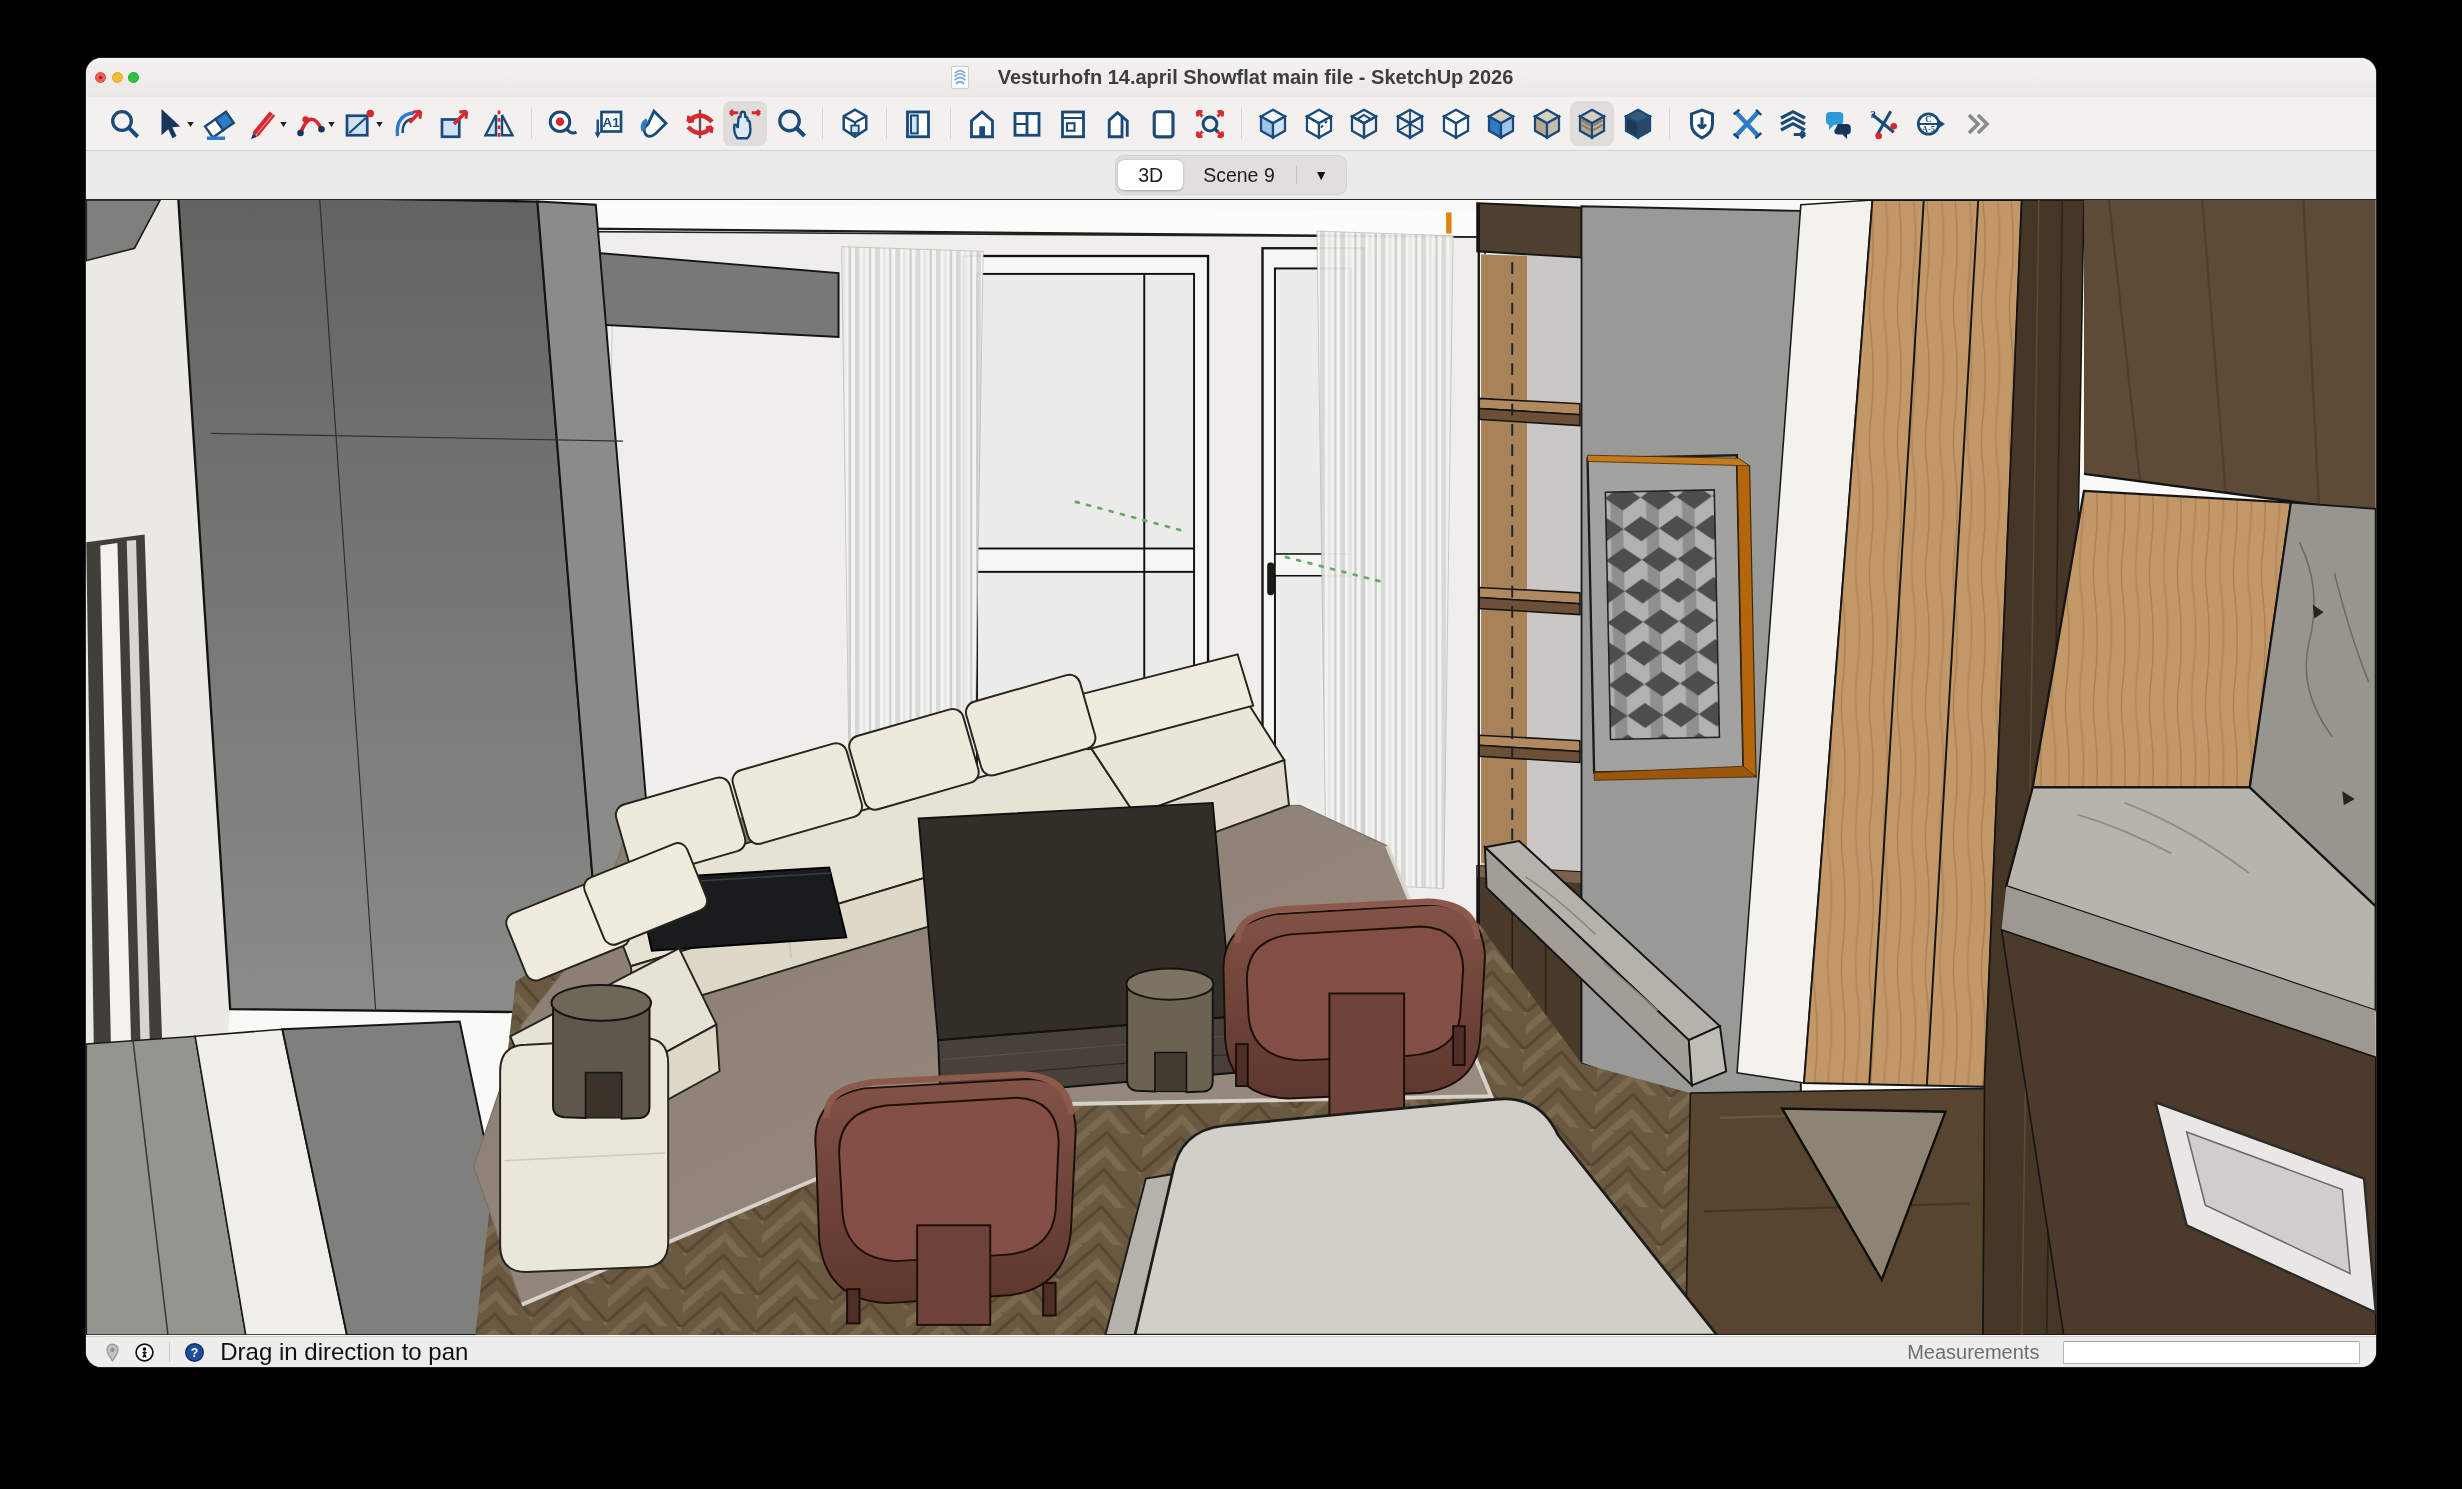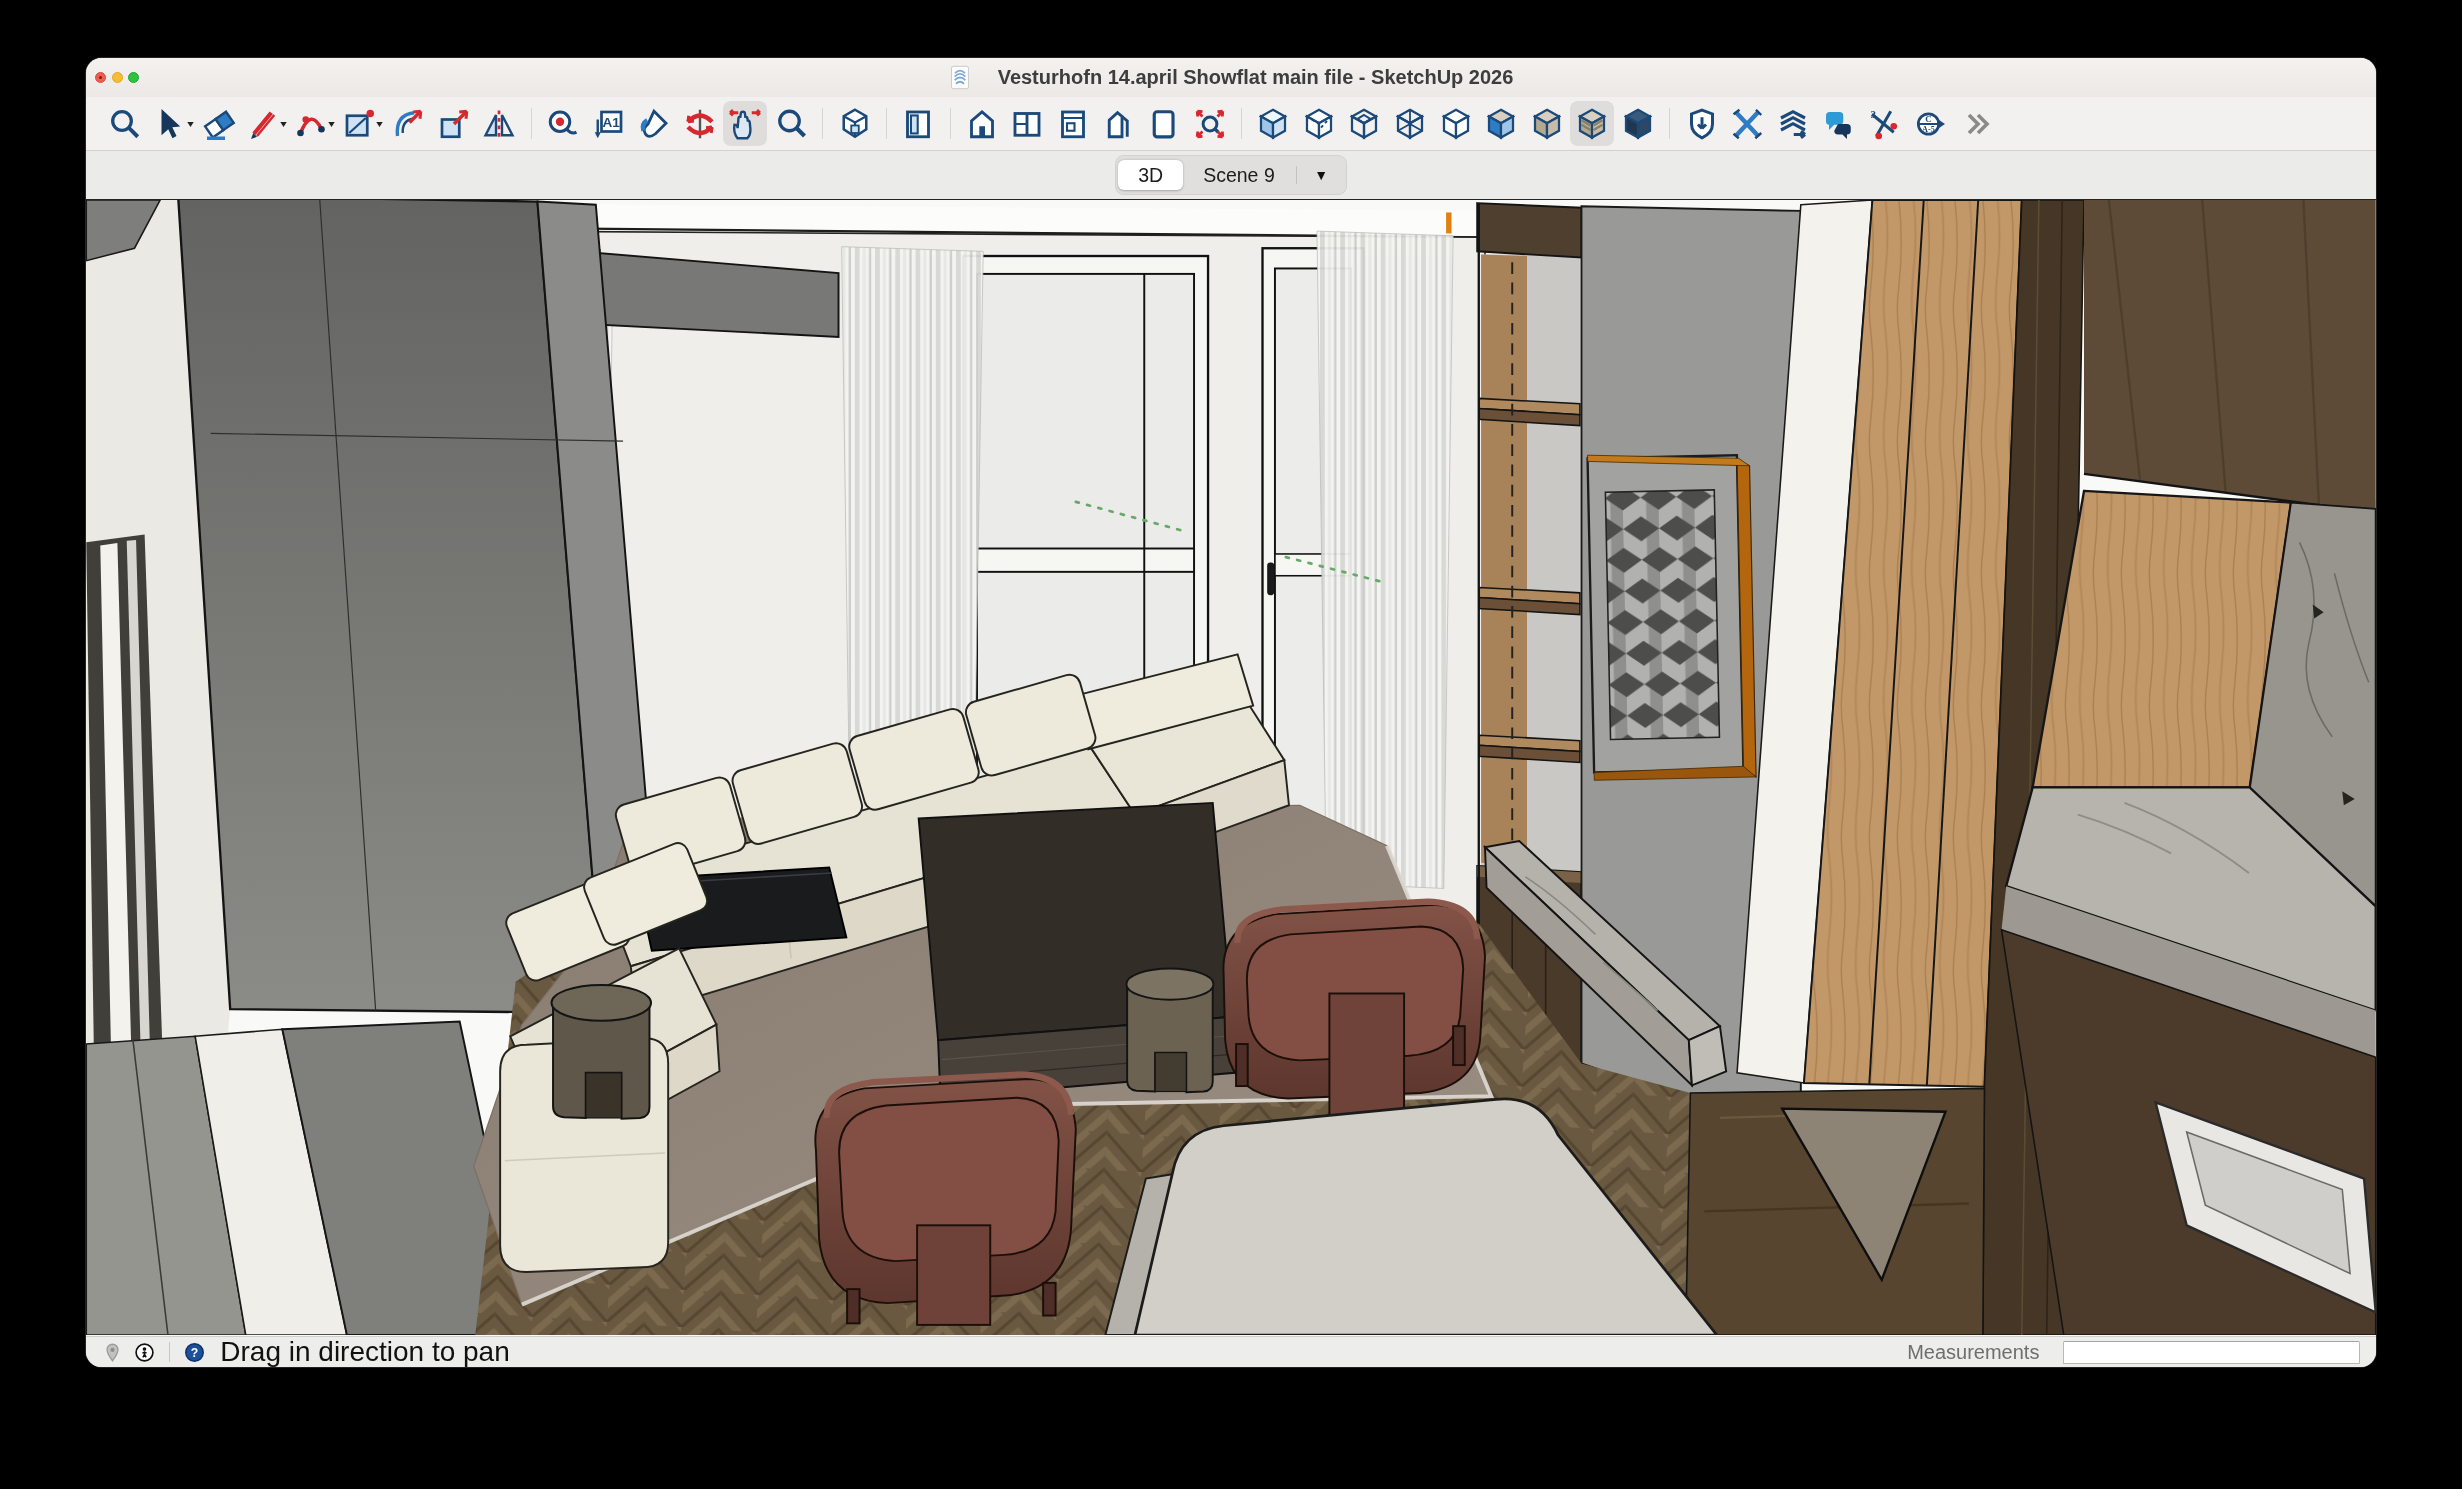--- a/index.html
+++ b/index.html
@@ -38,21 +38,21 @@
   .segdivider{width:0.8px;height:18.7px;background:#c4c3c1;margin:0 1.6px;}
   .seg.dropdown{padding:0 15.6px;font-size:14px;color:#111;}
   
   .viewport{flex:1 1 auto;position:relative;background:#f9f9f7;}
   .viewport svg{display:block;}
   
   .statusbar{height:31px;flex:0 0 31px;background:#ededeb;border-top:0.8px solid #cfcecc;display:flex;
              align-items:center;padding:0 15.6px;gap:11px;}
   .statusbar .sicon{width:21px;height:21px;flex:0 0 auto;}
   .sbsep{width:0.8px;height:20px;background:#c9c8c6;margin:0 3.1px;}
-  .status-text{font-size:28px;color:#111;margin-left:4.7px;}
+  .status-text{font-size:24px;color:#111;margin-left:4.7px;}
   .sb-right{margin-left:auto;display:flex;align-items:center;gap:24px;}
   .meas-label{font-size:20px;color:#6e6e6c;}
   .meas-input{width:297px;height:23px;border:0.8px solid #b9b8b6;border-top-color:#a5a4a2;background:#fff;
               border-radius:1.6px;font-size:17px;padding:0 6.2px;font-family:inherit;}
 </style>
 </head>
 <body>
 
 <div class="stage">
   <div class="window">

